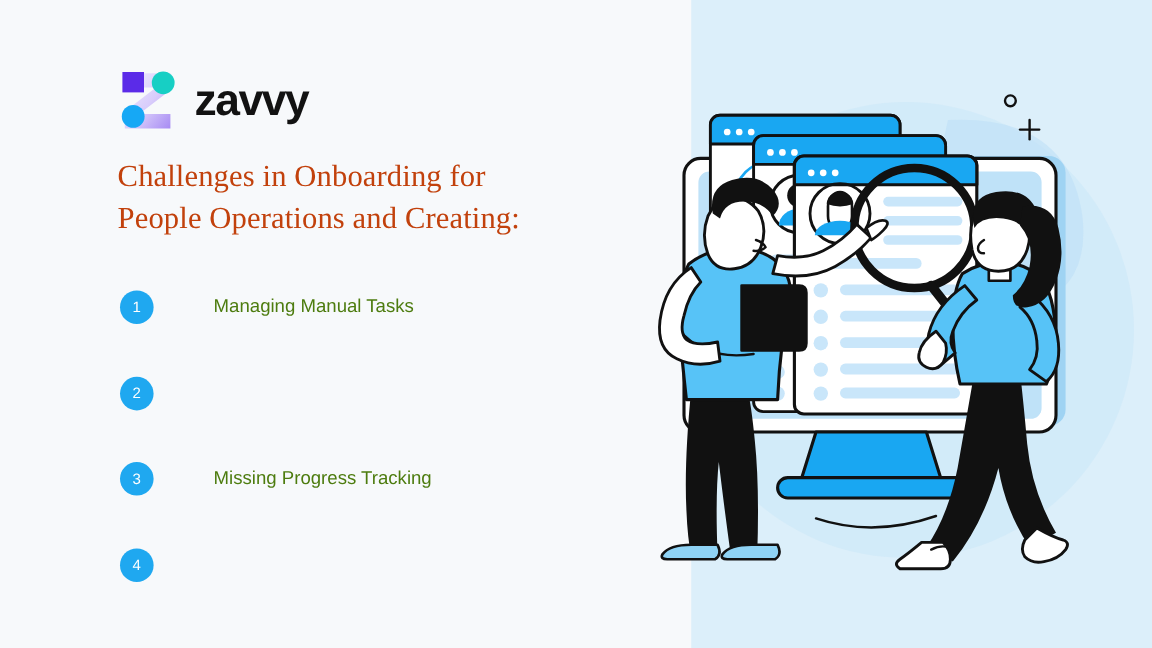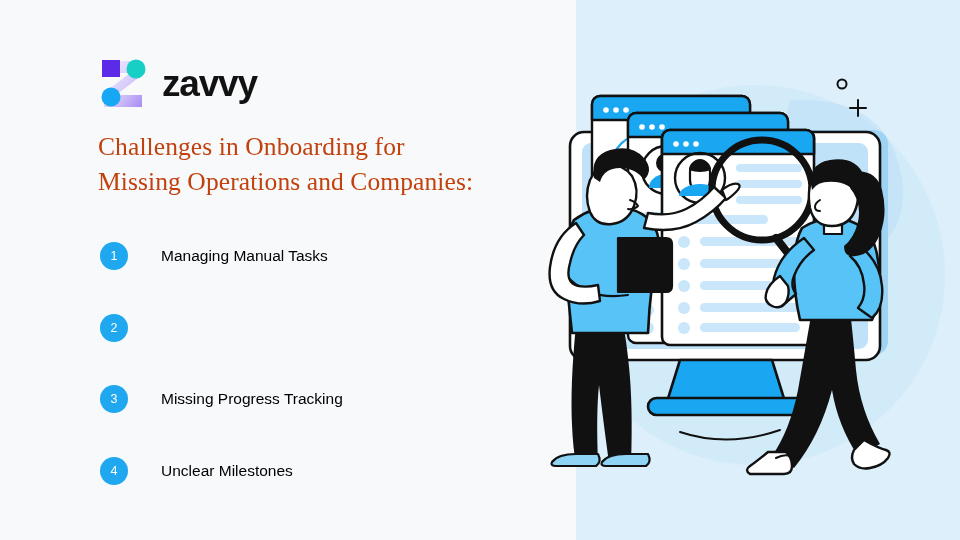--- a/index.html
+++ b/index.html
@@ -64,23 +64,23 @@
   .badge {
     width:28px; height:28px; border-radius:50%;
     background:#1FA8F0;
     color:#fff;
     font-size:12.5px;
     display:flex; align-items:center; justify-content:center;
     flex:0 0 auto;
     font-family:"Liberation Sans", sans-serif;
   }
   .item-label {
-    margin-left:33px;
+    margin-left:50px;
     font-size:15.5px;
-    color:#000000;
+    color:#4d7c0f;
     white-space:nowrap;
     font-family:"Liberation Sans", sans-serif;
   }
   
   .illus {
     position:absolute; left:540px; top:60px;
     width:420px; height:420px;
   }
   .illus svg { display:block; width:420px; height:420px; }
 </style>
@@ -108,38 +108,37 @@
 
       <circle cx="38" cy="12" r="9.5" fill="#17CFC4"></circle>
 
       <circle cx="13" cy="40" r="9.5" fill="#16A8F5"></circle>
     </svg>
     <div class="logo-word">zavvy</div>
   </div>
 
   <h1 class="headline">
     <span class="ln">Challenges in Onboarding for</span>
-    <span class="ln">Missing Operations and Companies:</span>
+    <span class="ln">People Operations and Creating:</span>
   </h1>
 
   <div class="items">
     <div class="item">
       <div class="badge">1</div>
       <div class="item-label">Managing Manual Tasks</div>
     </div>
     <div class="item">
       <div class="badge">2</div>
     </div>
     <div class="item">
       <div class="badge">3</div>
       <div class="item-label">Missing Progress Tracking</div>
     </div>
     <div class="item">
       <div class="badge">4</div>
-      <div class="item-label">Unclear Milestones</div>
     </div>
   </div>
 
   <div class="illus">
     <svg viewBox="0 0 420 420">
       <g stroke-linecap="round" stroke-linejoin="round">
 
         <circle cx="215" cy="215" r="190" fill="#CBE7F8" opacity="0.55"></circle>
         <path d="M250 40 Q350 35 362 120 Q370 190 300 200 Q230 205 232 120 Z" fill="#BEDFF6" opacity="0.6"></path>
 

